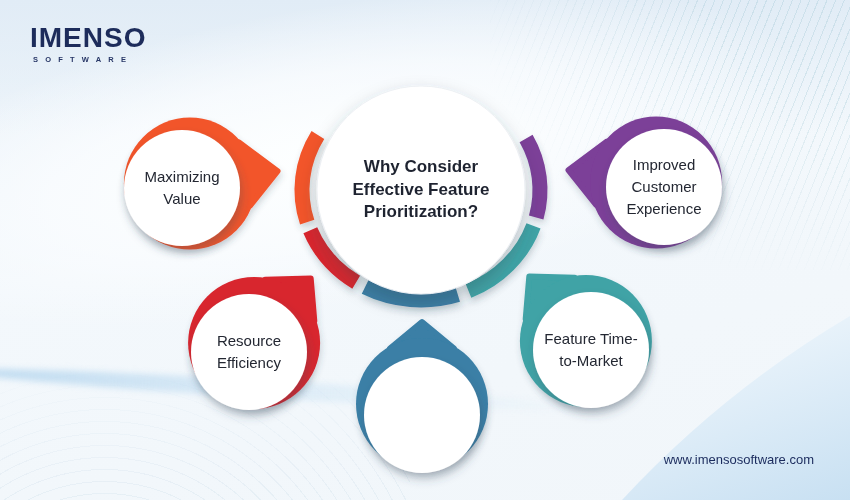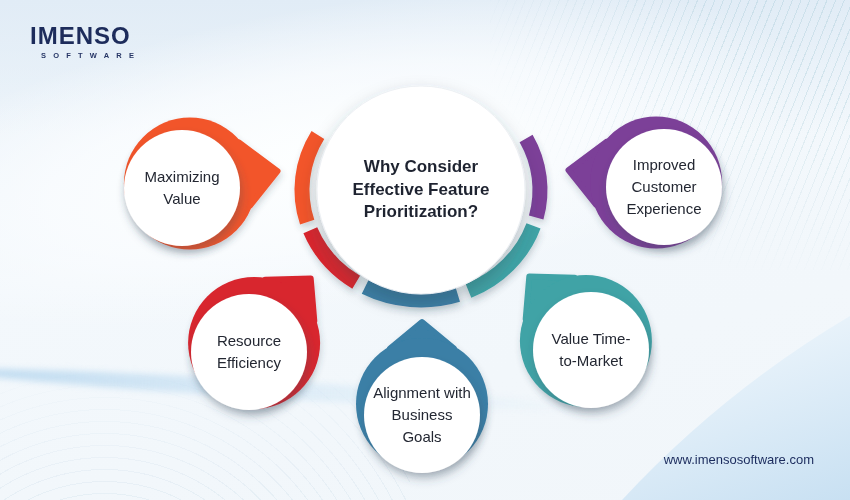--- a/index.html
+++ b/index.html
@@ -25,22 +25,22 @@
     transform:rotate(3.4deg);filter:blur(3px);
     background:linear-gradient(90deg,rgba(182,214,238,.85) 0%,rgba(196,224,244,.35) 60%,rgba(196,224,244,0) 100%);}
   .bg-bottom-arcs{position:absolute;left:-60px;bottom:-150px;width:470px;height:310px;
     background:repeating-radial-gradient(circle at 35% 100%,rgba(150,185,210,.15) 0 1px,transparent 1px 12px);
     -webkit-mask-image:linear-gradient(0deg,#000 40%,transparent 92%);
     mask-image:linear-gradient(0deg,#000 40%,transparent 92%);}
   
   #diagram{position:absolute;left:0;top:0;z-index:2;}
   
   .logo{position:absolute;left:30px;top:22px;z-index:3;}
-  .logo-name{font-size:24px;font-weight:700;letter-spacing:1px;color:#1d2c5b;}
-  .logo-sub{font-size:7.5px;font-weight:700;letter-spacing:7.2px;margin:1px 0 0 11px;color:#273666;}
+  .logo-name{font-size:28px;font-weight:700;letter-spacing:1px;color:#1d2c5b;}
+  .logo-sub{font-size:7.5px;font-weight:700;letter-spacing:7.2px;margin:1px 0 0 3px;color:#273666;}
   .hub-title{position:absolute;left:306px;top:190px;width:230px;transform:translateY(-50%);
     text-align:center;white-space:pre-line;font-size:17px;line-height:1.33;font-weight:700;
     color:#1e2330;z-index:3;}
   .sat-label{position:absolute;width:150px;transform:translateY(-50%);text-align:center;
     white-space:pre-line;font-size:15px;line-height:1.45;color:#232732;z-index:3;}
   .lbl-mv {left:107px;top:188px;}
   .lbl-ice{left:589px;top:187px;}
   .lbl-re {left:174px;top:352px;}
   .lbl-abg{left:347px;top:415px;}
   .lbl-ftm{left:516px;top:350px;}
@@ -129,21 +129,18 @@
 Effective Feature
 Prioritization?</div>
 
   <div class="sat-label lbl-mv">Maximizing
 Value</div>
   <div class="sat-label lbl-re">Resource
 Efficiency</div>
   <div class="sat-label lbl-ice">Improved
 Customer
 Experience</div>
-  <div class="sat-label lbl-abg">Alignment with
-Business
-Goals</div>
-  <div class="sat-label lbl-ftm">Value Time-
+  <div class="sat-label lbl-ftm">Feature Time-
 to-Market</div>
 
   <div class="website">www.imensosoftware.com</div>
 
 </div>
 
 </body></html>

